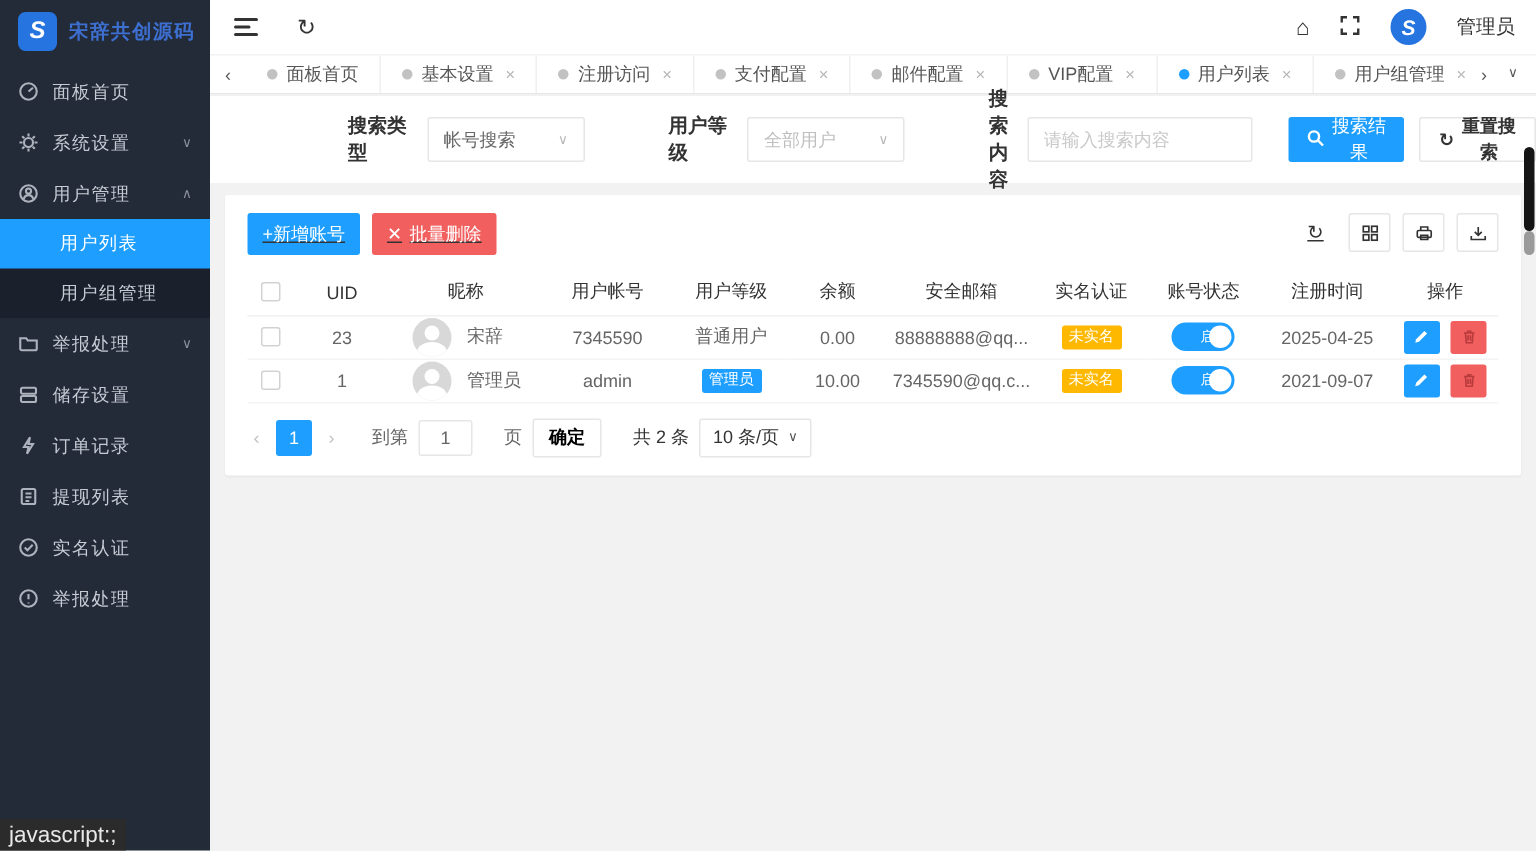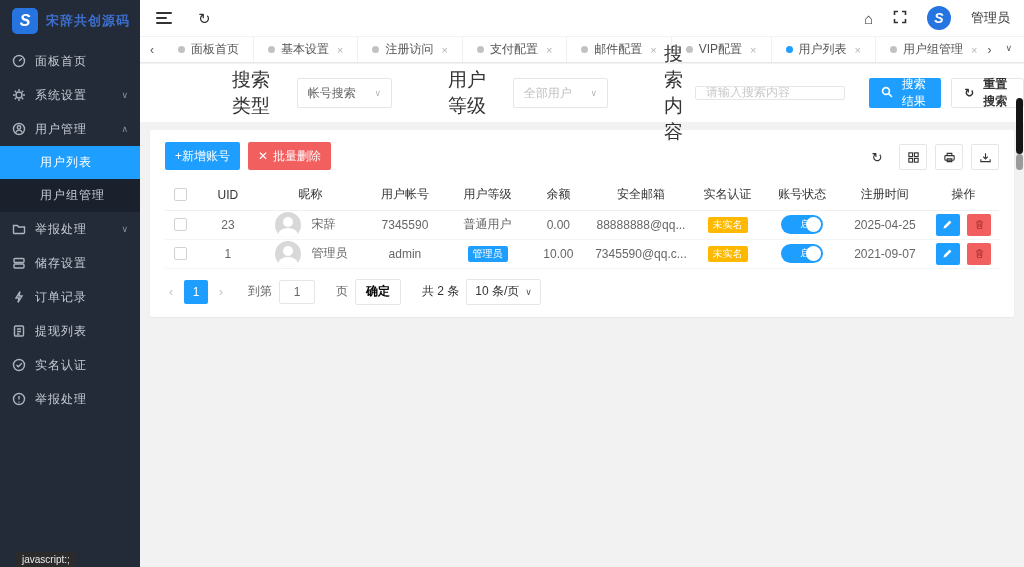--- a/index.html
+++ b/index.html
@@ -48,37 +48,37 @@
   .tab .dot { width:7px; height:7px; border-radius:50%; background:#c2c2c2; }
   .tab.active .dot { background:#1e9fff; }
   .tab .tab-close { color:#b5b5b5; font-size:11px; margin-left:2px; }
   .tab-controls { display:flex; gap:14px; padding-right:12px; color:#555; }
 
   
   .content { position:absolute; left:140px; top:64px; width:884px; height:503px; background:#f2f2f2; }
 
   .search-panel { background:#fff; height:58px; display:flex; align-items:center; padding-left:92px; }
   .form-group { display:flex; align-items:center; }
-  .form-label { font-size:19px; font-weight:normal; color:#333; margin-right:12px; }
+  .form-label { font-size:13px; font-weight:bold; color:#333; margin-right:12px; }
   .select-box { width:128px; height:30px; border:1px solid #e6e6e6; border-radius:2px; display:flex;
     align-items:center; justify-content:space-between; padding:0 10px; color:#666; cursor:pointer; background:#fff; }
   .select-box.muted { color:#bfbfbf;justify-content:space-between; }
   .select-box .caret { color:#b7b7b7; font-size:9px; }
-  .text-input { width:150px; height:14px; border:1px solid #e6e6e6; border-radius:2px; padding:0 10px;
-    font-size:12px; color:#666; font-family:Liberation Mono, monospace; }
+  .text-input { width:150px; height:30px; border:1px solid #e6e6e6; border-radius:2px; padding:0 10px;
+    font-size:12px; color:#666; font-family:Liberation Serif, serif; }
   .text-input::placeholder { color:#c9c9c9; }
   .btn { height:30px; border:none; border-radius:2px; font-size:12px; display:inline-flex; align-items:center;
     gap:5px; padding:0 12px; cursor:pointer; font-family:inherit; }
   .btn-primary { background:#1e9fff; color:#fff; }
   .btn-plain { background:#fff; border:1px solid #e6e6e6; color:#333; font-weight:bold; }
   .mag svg { width:12px; height:12px; stroke:#fff; stroke-width:1.6; fill:none; }
 
   .table-card { background:#fff; margin:8px 10px 0 10px; border-radius:2px; padding:12px 15px;
     box-shadow:0 1px 2px rgba(0,0,0,.05); }
-  .card-toolbar { display:flex; align-items:flex-end; justify-content:space-between; margin-bottom:10px; }
+  .card-toolbar { display:flex; align-items:flex-start; justify-content:space-between; margin-bottom:10px;text-decoration:underline; }
   .toolbar-left { display:flex; gap:8px; }
   .btn-sm { height:28px; padding:0 10px; font-size:12px; }
   .btn-danger { background:#f15f5f; color:#fff; }
   .toolbar-right { display:flex; gap:8px; }
   .tool-btn { width:28px; height:26px; border:1px solid #e6e6e6; border-radius:2px; background:#fff;
     display:flex; align-items:center; justify-content:center; cursor:pointer; color:#333; font-size:13px; }
   .tool-btn:first-child { border:none; }
   .tool-btn svg { width:13px; height:13px; stroke:#333; stroke-width:1.2; fill:none; }
 
   table { width:100%; border-collapse:collapse; table-layout:fixed; }
@@ -112,21 +112,21 @@
     font-size:12px; color:#666; font-family:inherit; }
   .pg-btn { height:26px; padding:0 10px; border:1px solid #e6e6e6; background:#fff; border-radius:2px;
     font-weight:bold; cursor:pointer; font-family:inherit; font-size:12px; }
   .pg-select { height:26px; border:1px solid #e6e6e6; border-radius:2px; display:inline-flex; align-items:center;
     gap:6px; padding:0 8px; cursor:pointer; color:#333; }
   .pg-select .caret { font-size:9px; color:#555; }
   .pg-text { color:#666;margin-left:14px; }
 
   .scroll-thumb { position:absolute; right:1px; top:98px; width:7px; height:56px; background:#151515; border-radius:4px; z-index:9; }
   .scroll-tail { position:absolute; right:1px; top:154px; width:7px; height:16px; background:#9a9a9a; border-radius:4px; z-index:9; }
-  .statusbar { position:absolute; left:16px; bottom:0; background:#2b2b2b; color:#e8e8e8; font-size:10px;
+  .statusbar { position:absolute; left:0; bottom:0; background:#2b2b2b; color:#e8e8e8; font-size:15px;
     padding:2px 6px; z-index:10; font-family:"Liberation Sans","DejaVu Sans",sans-serif; }
 </style>
 </head>
 <body>
 
 <div class="sidebar">
   <div class="logo-row">
     <div class="logo-badge">S</div>
     <div class="logo-text">宋辞共创源码</div>
   </div>

